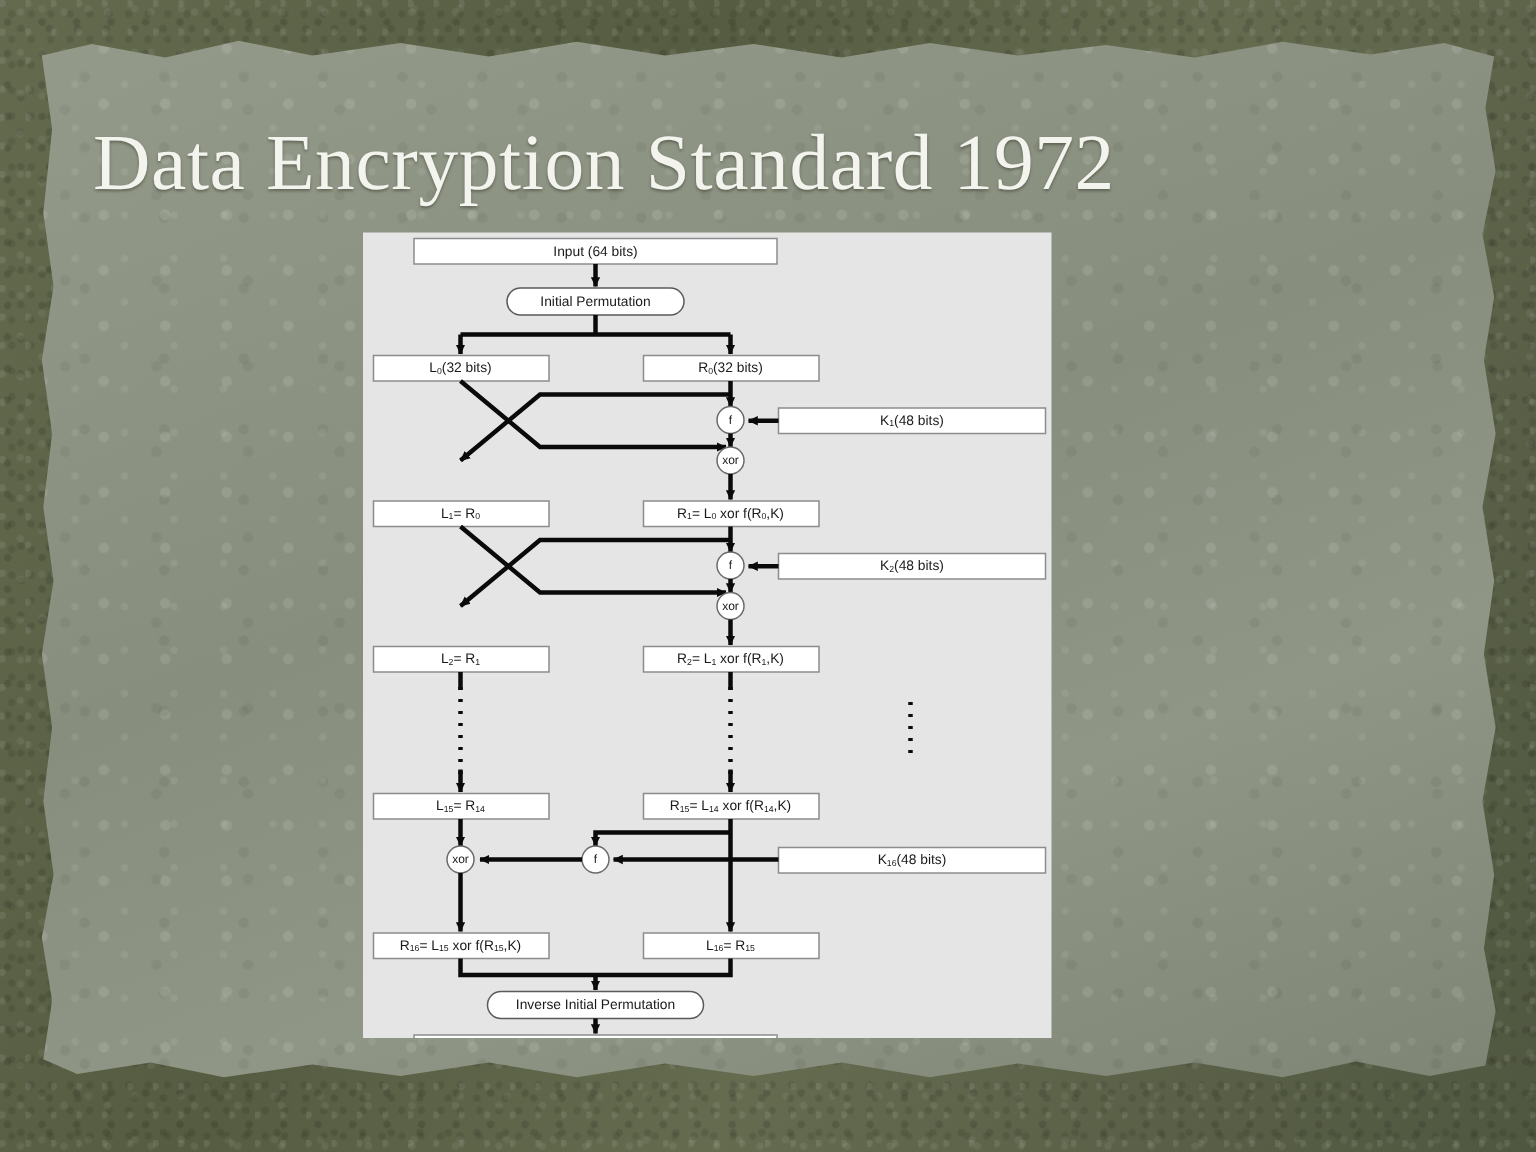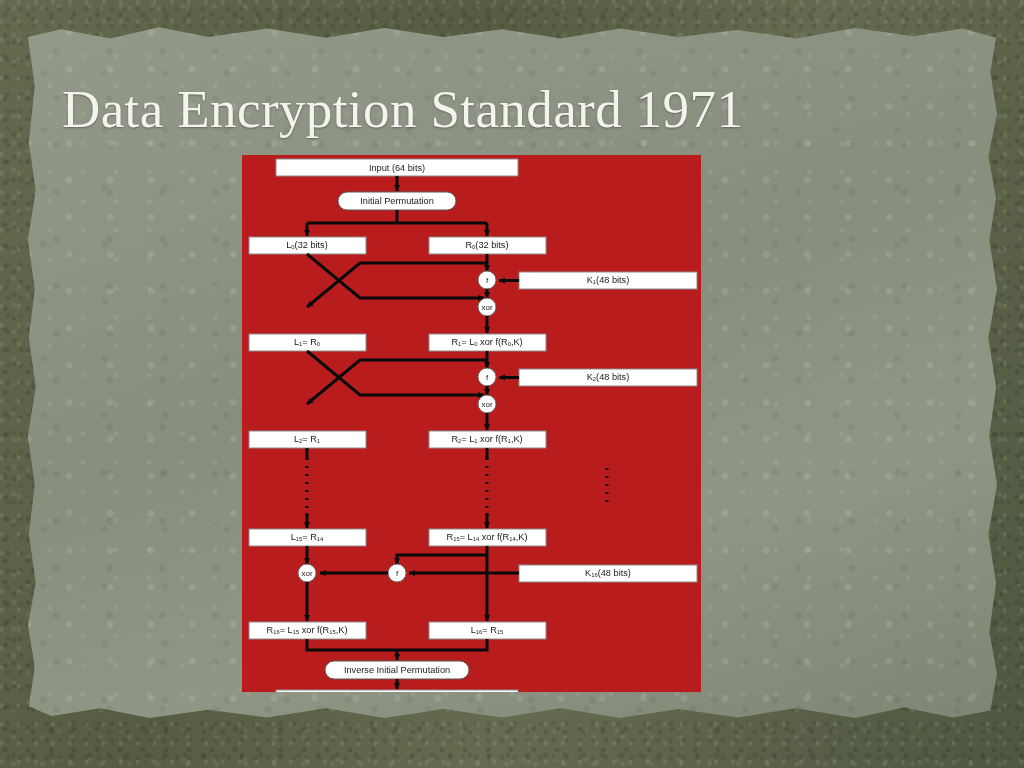--- a/index.html
+++ b/index.html
@@ -87,21 +87,21 @@
     text-shadow: 0 1px 2px rgba(40,45,30,0.45);
   }
 
   
   #diagram-canvas {
     position: absolute;
     left: 242px;
     top: 155px;
     width: 459px;
     height: 537px;
-    background: #b91c1c;
+    background: #e5e5e5;
   }
   #diagram-svg {
     position: absolute;
     left: 0;
     top: 0;
     display: block;
   }
 
   .node-box {
     fill: #ffffff;
@@ -153,21 +153,21 @@
   }
 </style>
 </head>
 <body>
 
 <div id="slide">
 
   <div id="outer-texture"></div>
   <div id="inner-sheet"></div>
 
-  <div id="page-title">Data Encryption Standard 1971</div>
+  <div id="page-title">Data Encryption Standard 1972</div>
 
   <div id="diagram-canvas">
     <svg id="diagram-svg" width="459" height="537" viewBox="0 0 459 537" xmlns="http://www.w3.org/2000/svg">
 
       <defs>
         <marker id="ah" markerWidth="7" markerHeight="7" refX="6.2" refY="3.5" orient="auto" markerUnits="userSpaceOnUse">
           <path d="M0,0.4 L6.6,3.5 L0,6.6 z" class="arrow-head"></path>
         </marker>
       </defs>
 

